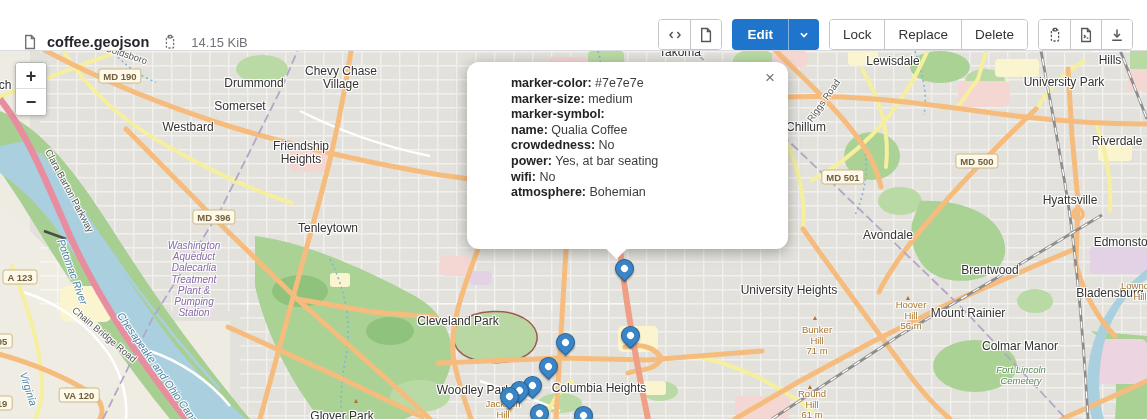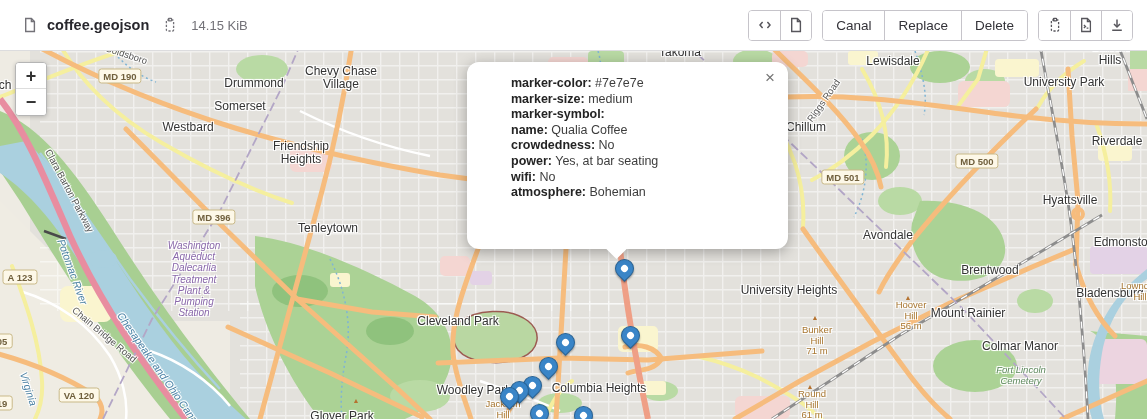--- a/index.html
+++ b/index.html
@@ -1,21 +1,21 @@
 <!DOCTYPE html>
 <html><head>
 <meta charset="utf-8">
 <style>
   html,body{margin:0;padding:0;background:#fff;}
   #app{position:relative;width:1147px;height:420px;overflow:hidden;background:#fff;
        font-family:"Liberation Sans",sans-serif;color:#333238;}
 
   
   .header{position:relative;height:51px;background:#fff;border-bottom:1px solid #dcdcde;
-          display:flex;align-items:center;justify-content:space-between;padding:0 14px 0 22px;box-sizing:border-box;}
+          display:flex;align-items:flex-end;justify-content:space-between;padding:0 14px 0 22px;box-sizing:border-box;}
   .h-left{display:flex;align-items:center;gap:9px;}
   .fname{font-weight:bold;font-size:14.5px;color:#28272d;}
   .fsize{font-size:13px;color:#737278;margin-left:4px;}
   .h-right{display:flex;align-items:center;gap:10px;}
   .btn-group{display:flex;border:1px solid #c6c4ca;border-radius:4px;overflow:hidden;background:#fff;height:31px;box-sizing:border-box;}
   .btn-group button{border:none;background:#fff;height:100%;font:inherit;font-size:13.5px;color:#333238;
                     padding:0 13px;cursor:pointer;display:flex;align-items:center;justify-content:center;}
   .btn-group button + button{border-left:1px solid #c6c4ca;}
   .btn-group button.icon-btn{width:31px;padding:0;}
   .icon-plain{border:none;background:none;padding:0;margin-left:4px;cursor:pointer;display:flex;align-items:center;}
@@ -87,22 +87,30 @@
               <path d="M10.4 5 L13 8 L10.4 11"></path>
           </svg>
         </button>
         <button class="icon-btn">
           <svg class="icon" width="16" height="16" viewBox="0 0 16 16" fill="none" stroke="#57565c" stroke-width="1.4">
             <path d="M3.7 1.5 H9.4 L12.4 4.5 V14.5 H3.7 Z"></path>
               <path d="M9.4 1.5 V4.5 H12.4"></path>
           </svg>
         </button>
       </div>
+      <div class="split">
+        <button>Edit</button>
+        <button class="caret">
+          <svg class="icon" width="14" height="14" viewBox="0 0 16 16" fill="none" stroke="#fff" stroke-width="2">
+            <path d="M4.5 6 L8 9.8 L11.5 6"></path>
+          </svg>
+        </button>
+      </div>
       <div class="btn-group">
-        <button>Canal</button>
+        <button>Lock</button>
         <button>Replace</button>
         <button>Delete</button>
       </div>
       <div class="btn-group">
         <button class="icon-btn">
           <svg class="icon" width="16" height="16" viewBox="0 0 16 16" fill="none" stroke="#57565c" stroke-width="1.3" stroke-dasharray="2.2 1.6">
             <rect x="4.4" y="3" width="7.2" height="11" rx="1"></rect>
               <rect x="6.4" y="1.4" width="3.2" height="2.4" rx="0.6" stroke-dasharray="none"></rect>
           </svg>
         </button>

